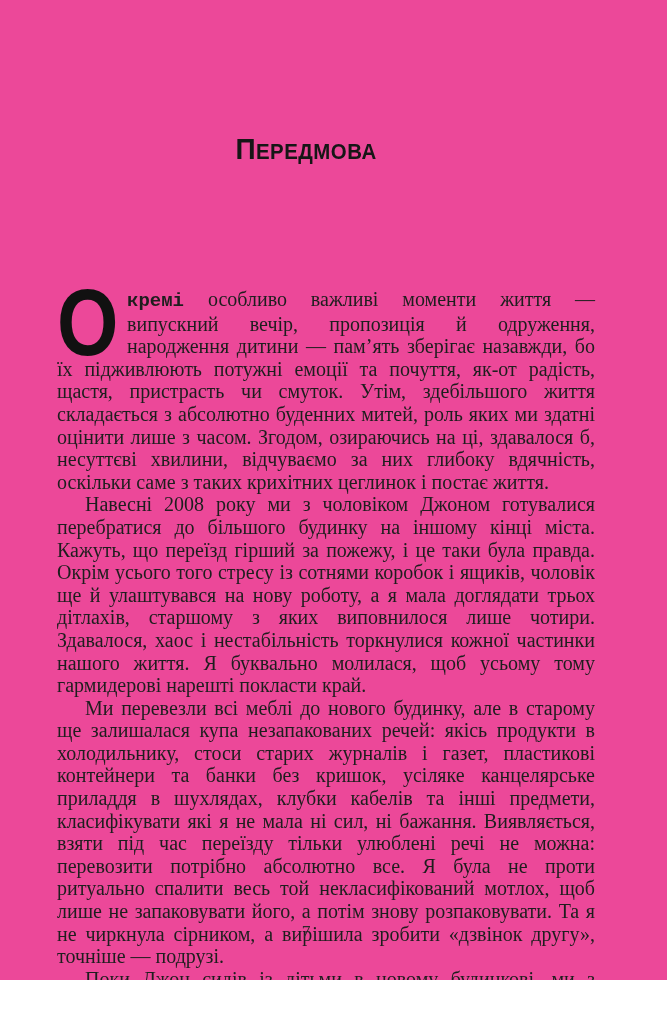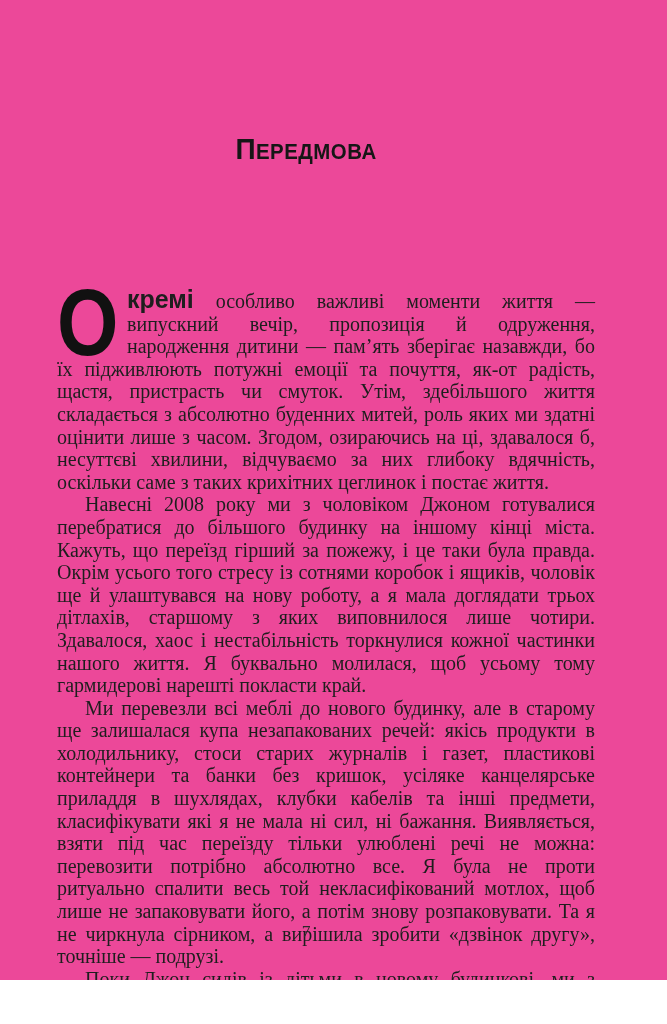--- a/index.html
+++ b/index.html
@@ -60,23 +60,23 @@
     font-family: "Liberation Sans", sans-serif;
     font-weight: 700;
     font-size: 94px;
     line-height: 64px;
     transform: scaleX(0.84);
     transform-origin: 0 50%;
     color: #111111;
     text-indent: 0;
   }
   .lead-bold {
-    font-family: Liberation Sans, sans-serif;
+    font-family: Liberation Mono, monospace;
     font-weight: 700;
-    font-size: 25px;
+    font-size: 19px;
   }
   .italic-phrase {
   }
   .page-number {
     position: absolute;
     top: 921px;
     left: 0;
     width: 612px;
     text-align: center;
     font-size: 17.5px;

